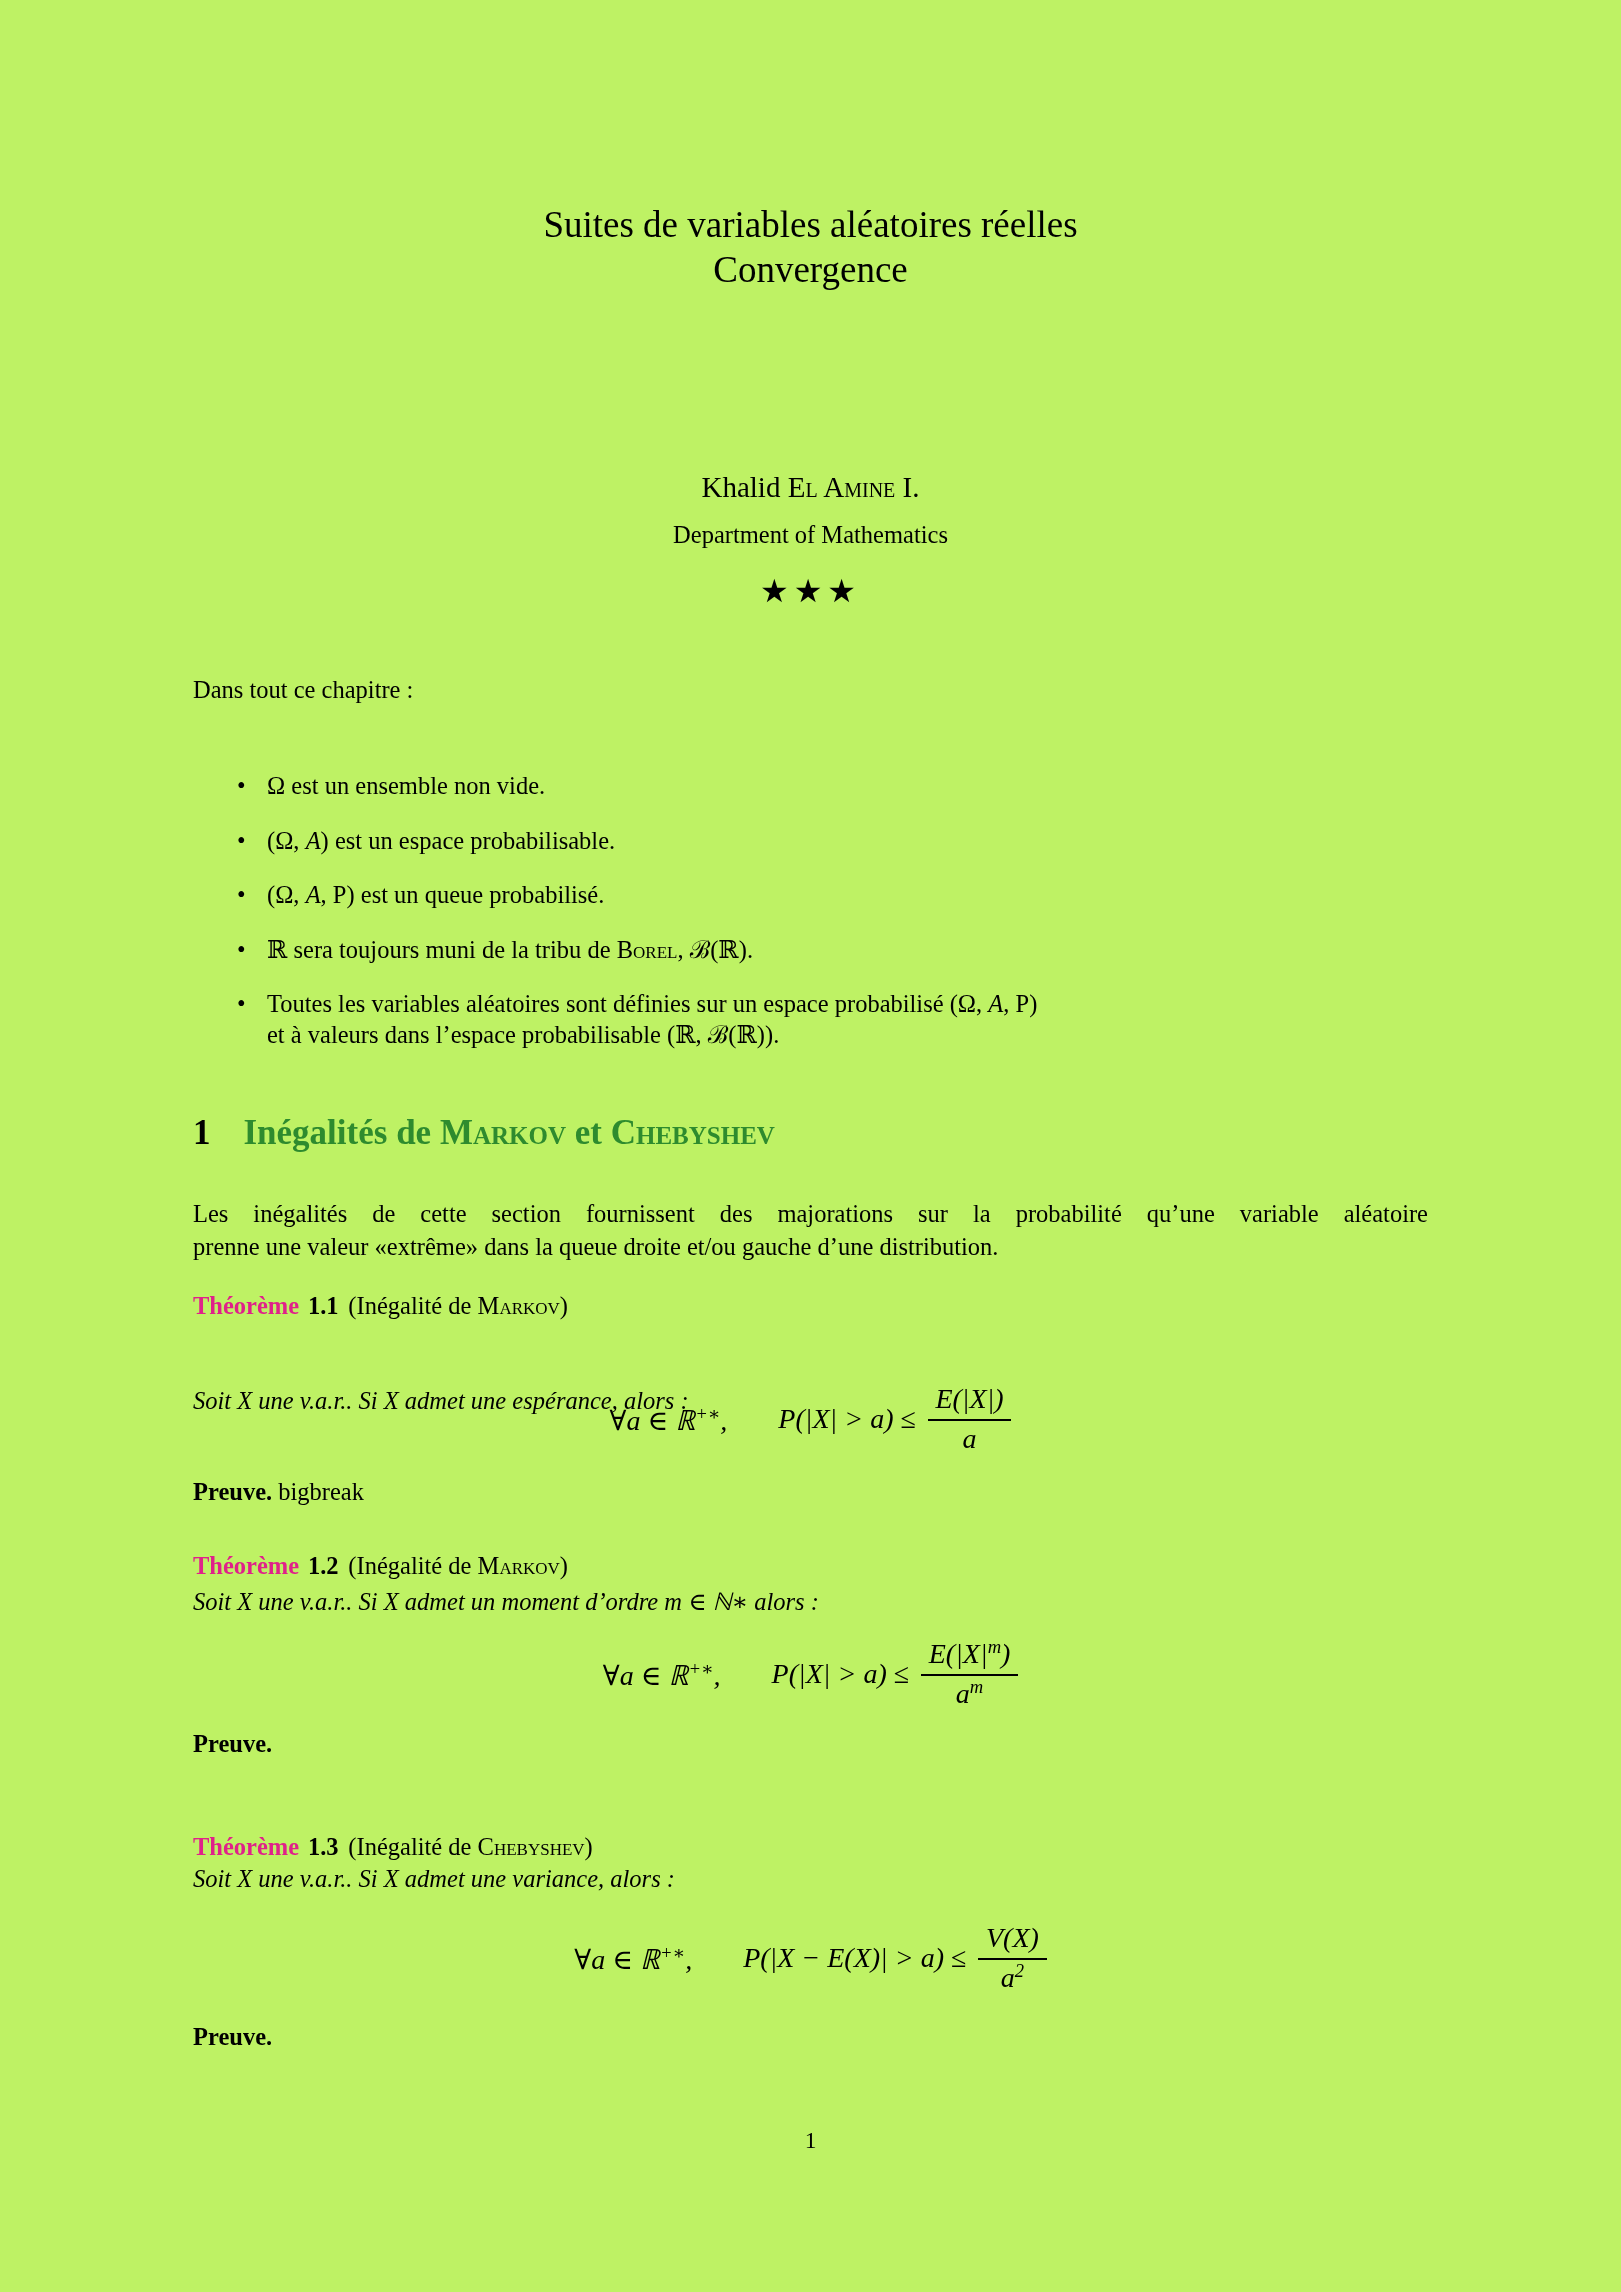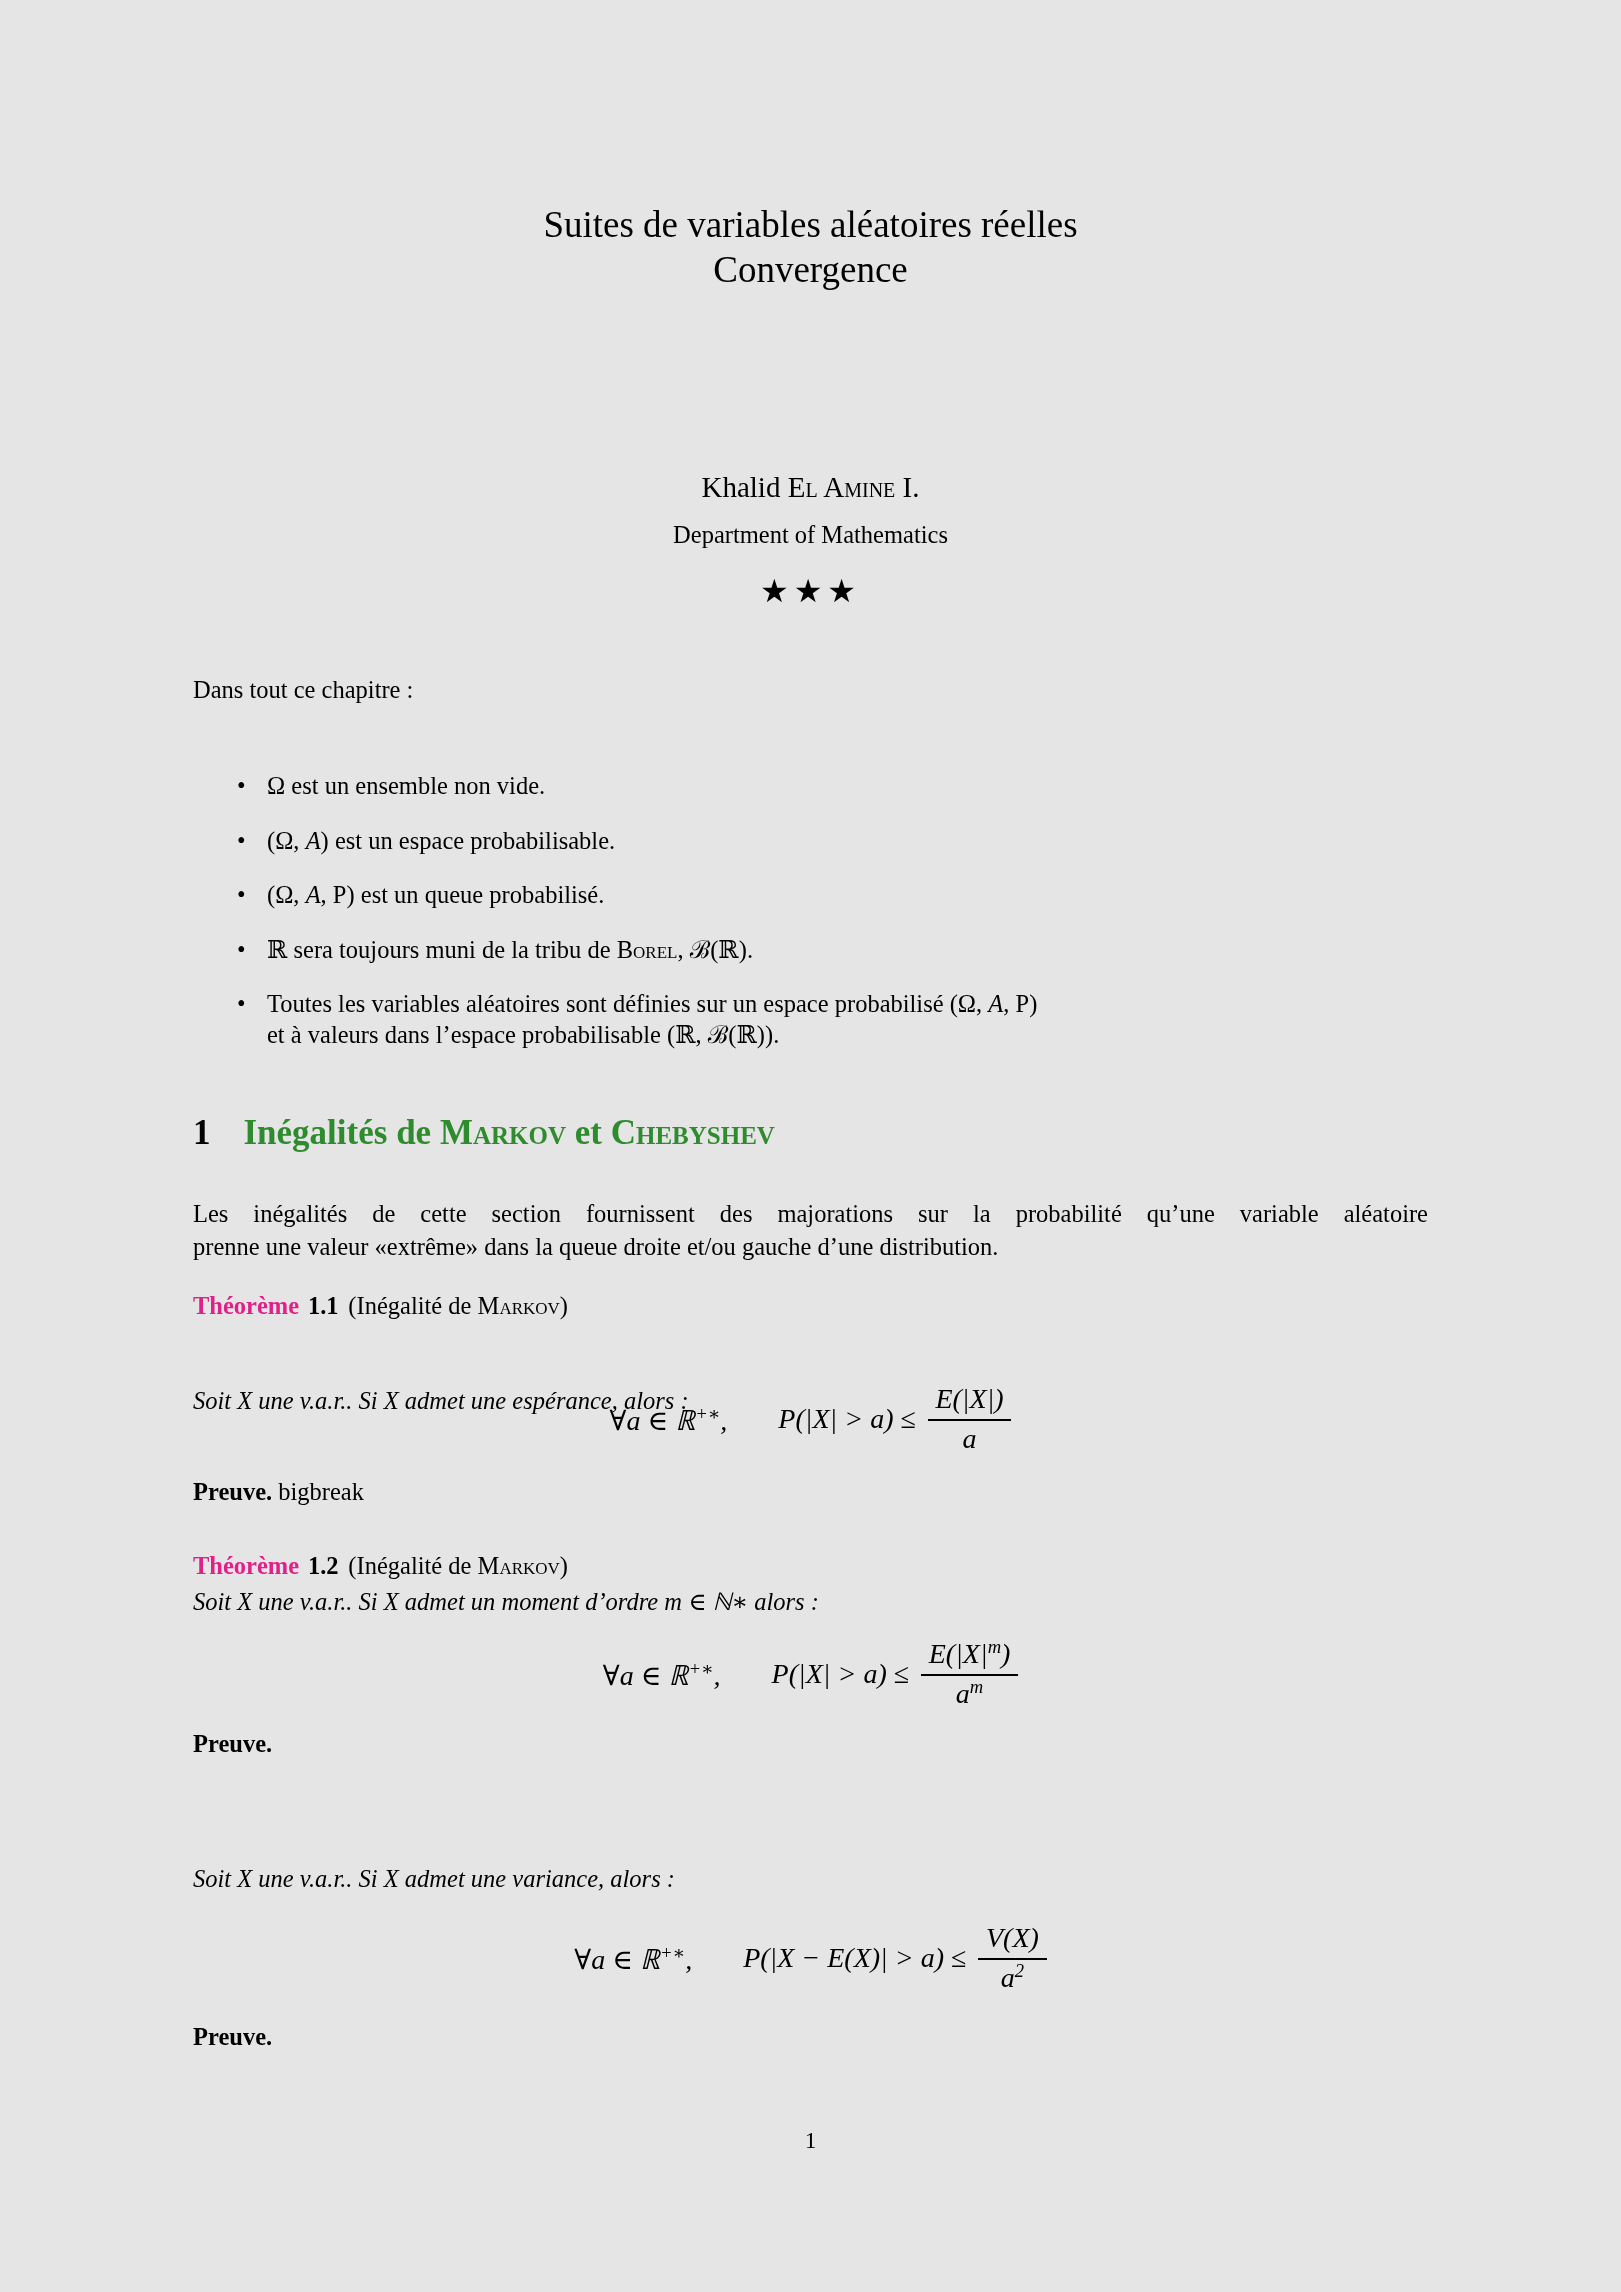--- a/index.html
+++ b/index.html
@@ -1,19 +1,19 @@
 <!DOCTYPE html>
 <html><head>
 <meta charset="utf-8">
 <style>
   html,body { margin:0; padding:0; background:#ffffff; }
   .page {
     position:relative;
     width:1621px; height:2293px;
-    background:#e5e5e5;
+    background:#bef264;
     color:#000;
     font-family:"Liberation Serif","DejaVu Serif",serif;
     overflow:hidden;
   }
   .abs { position:absolute; left:193px; width:1235px; }
   .centered { position:absolute; left:0; width:1621px; text-align:center; }
 
   .doc-title { top:202px; font-size:37px; line-height:45px; color:#000; }
   .author-line { top:471px; font-size:29px; }
   .dept-line { top:521px; font-size:24.5px; }
@@ -142,20 +142,23 @@
     <span><span>P(|X| &gt; a) ≤</span></span>
     <span class="frac">
       <span class="num"><span>E(|X|</span><sup>m</sup><span>)</span></span>
       <span class="den"><span>a</span><sup>m</sup></span>
     </span>
   </div>
   <div class="abs preuve-line thm2-preuve">
     <span class="preuve-bold">Preuve.</span><span></span>
   </div>
 
+  <div class="abs thm-header thm3-header">
+    <span class="thm-label" style="color:#e0218a;">Théorème</span><span class="thm-number">1.3</span><span>(Inégalité de </span><span class="sc">Chebyshev</span><span>)</span>
+  </div>
   <div class="abs thm-statement thm3-statement">Soit X une v.a.r.. Si X admet une variance, alors :</div>
   <div class="abs formula thm3-formula">
     <span><span>∀a ∈ ℝ</span><sup>+∗</sup><span>,</span></span>
     <span class="fgap"></span>
     <span><span>P(|X − E(X)| &gt; a) ≤</span></span>
     <span class="frac">
       <span class="num"><span>V(X)</span><sup></sup><span></span></span>
       <span class="den"><span>a</span><sup>2</sup></span>
     </span>
   </div>

